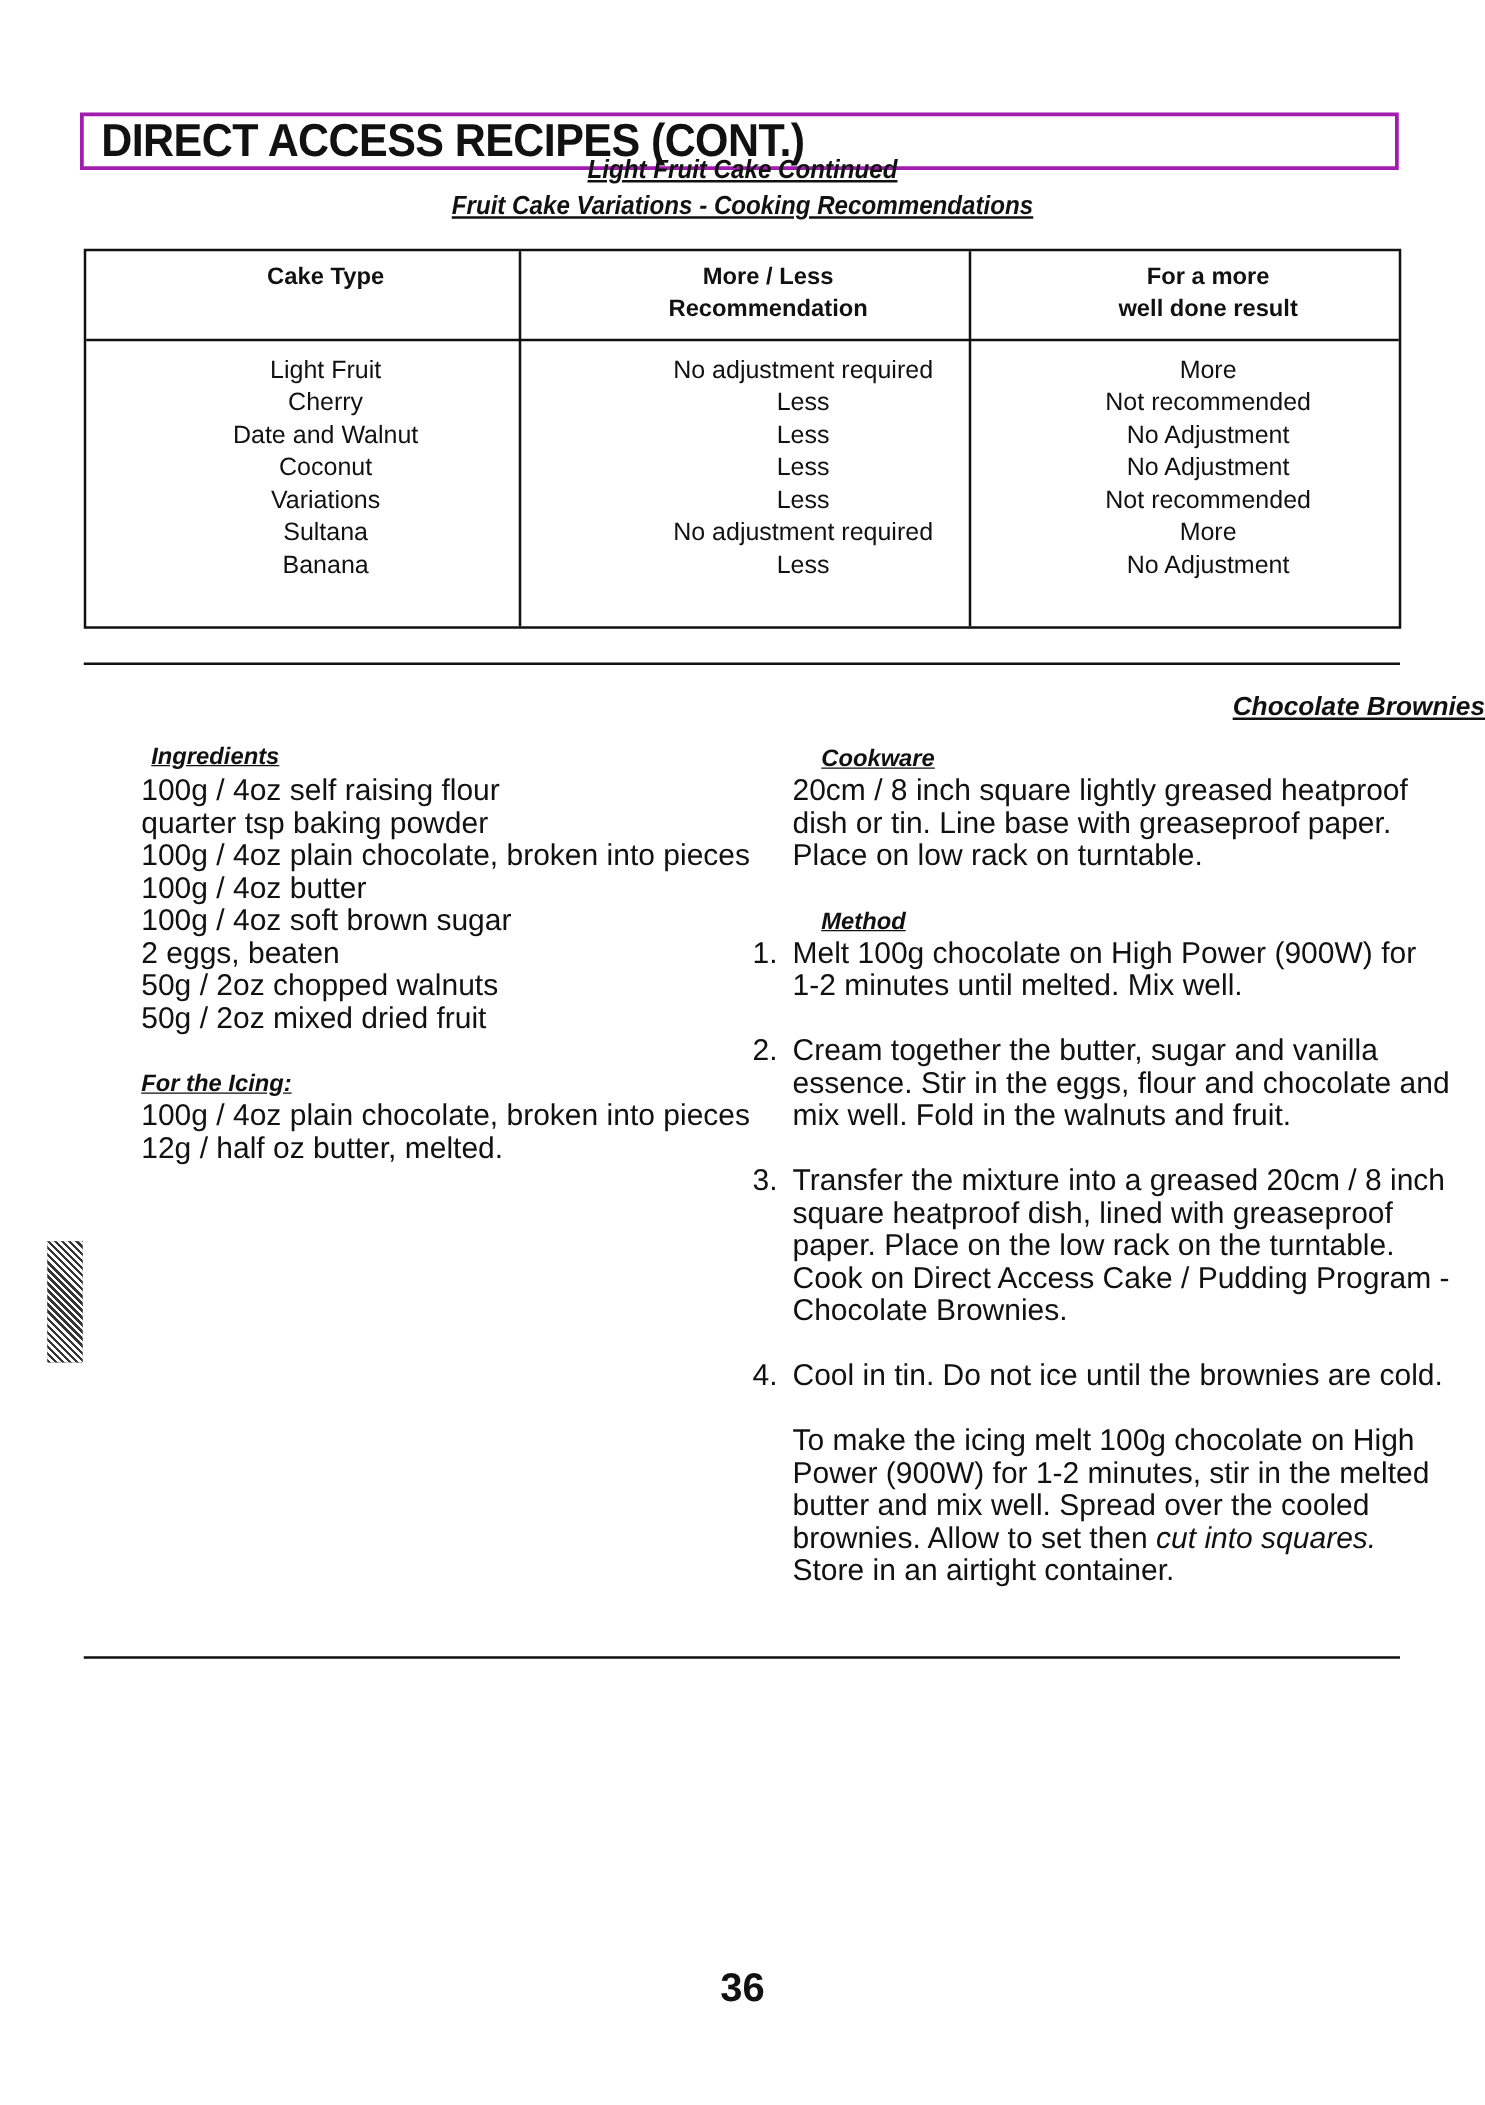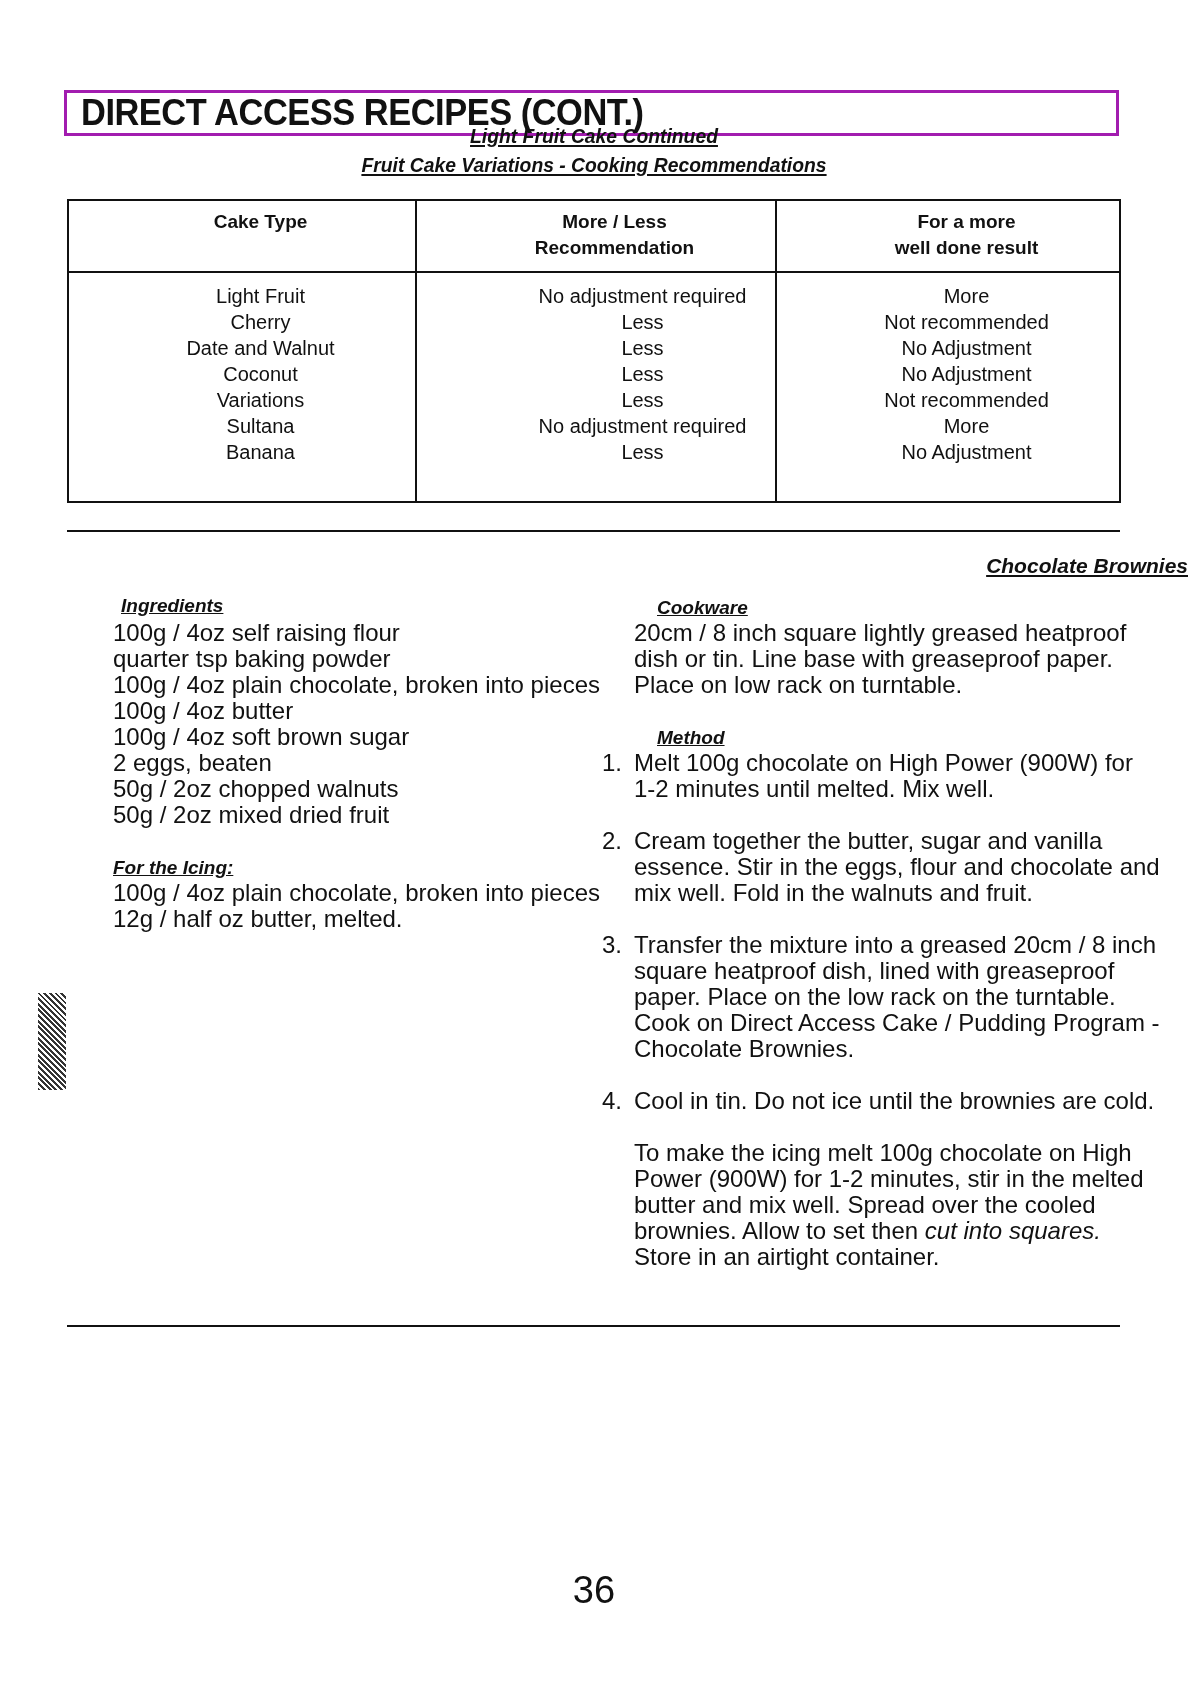--- a/index.html
+++ b/index.html
@@ -76,21 +76,21 @@
     .edge-mark {
       position: absolute; left: 38px; top: 993px; width: 28px; height: 97px;
       background-color: #888;
       background-image:
         repeating-linear-gradient(45deg, #111 0 2px, #fff 2px 4px),
         repeating-linear-gradient(-45deg, #222 0 2px, transparent 2px 4px);
       opacity: 0.85;
     }
     .page-number {
       position: absolute; top: 1573px; left: 0; width: 1188px; text-align: center;
-      font-weight: normal; font-size: 38px; line-height: 34px;
+      font-weight: bold; font-size: 32px; line-height: 34px;
     }
   </style>
 </head>
 <body>
 
 <div class="title-box">
   <div class="title-text">DIRECT ACCESS RECIPES (CONT.)</div>
 </div>
 <div class="subtitle sub1">Light Fruit Cake Continued</div>
 <div class="subtitle sub2">Fruit Cake Variations - Cooking Recommendations</div>

